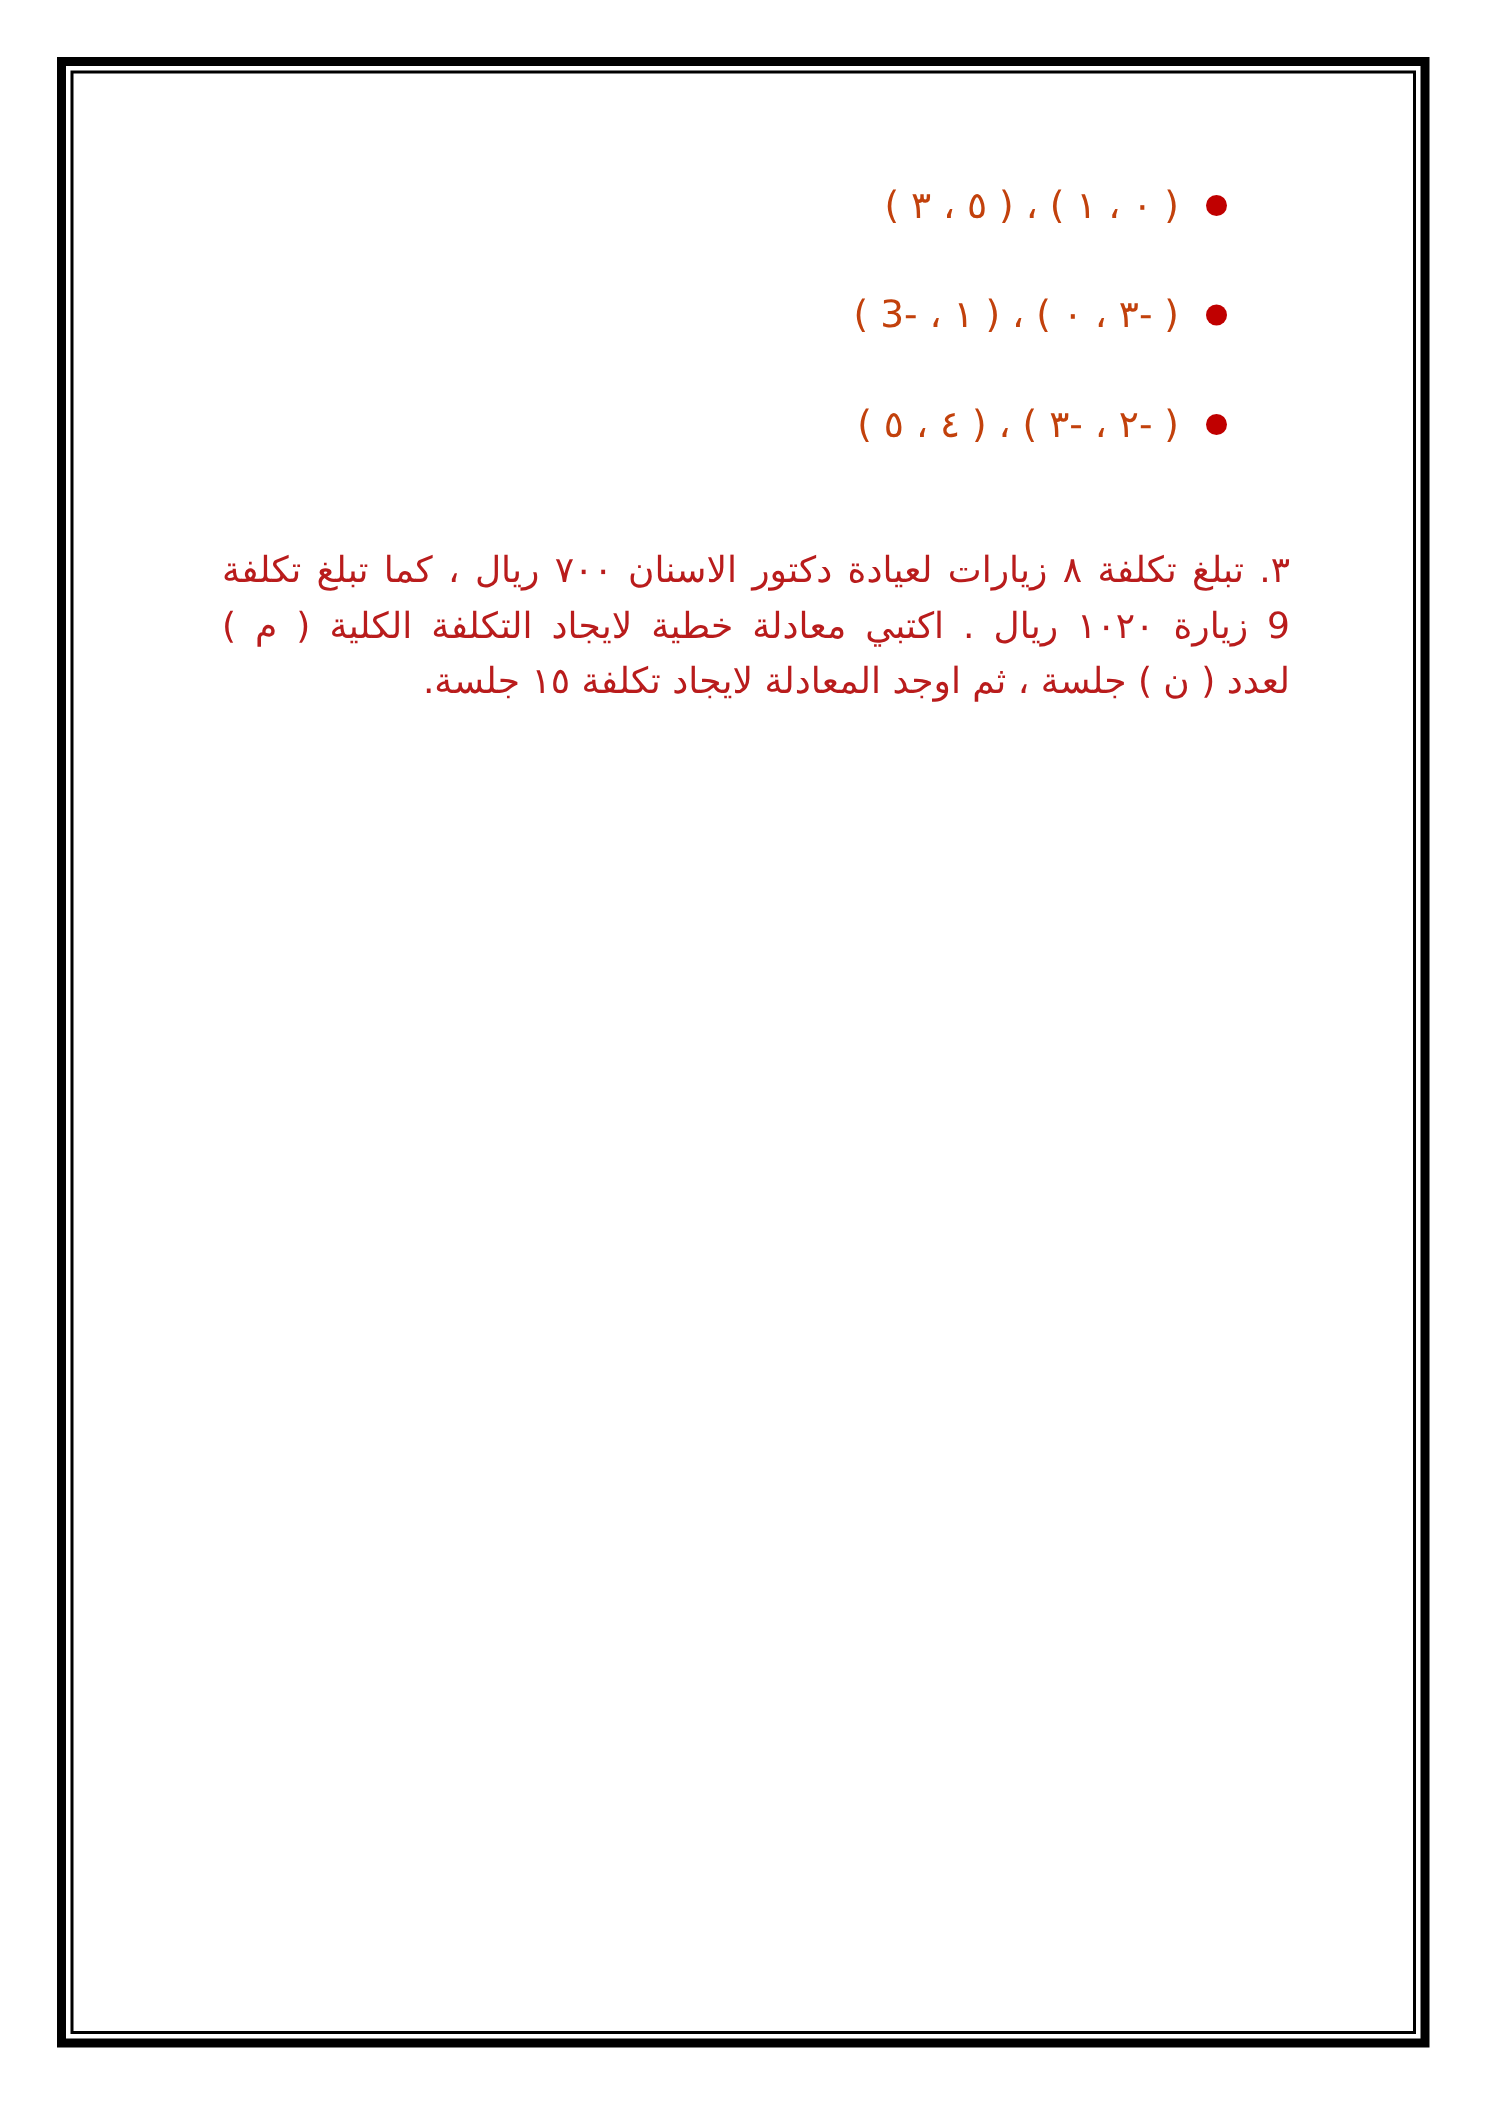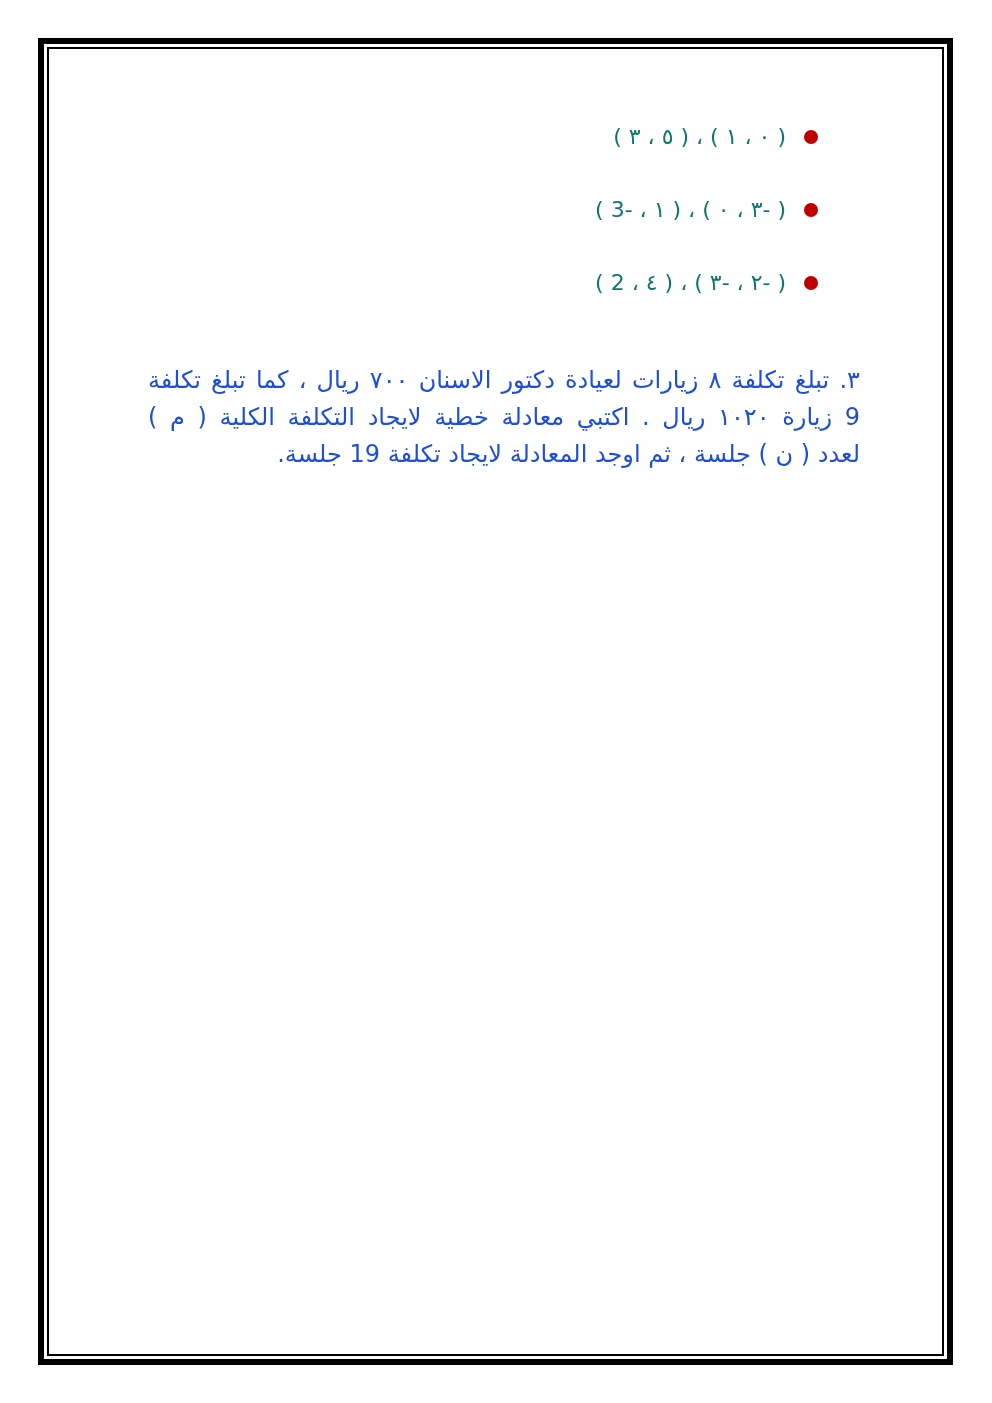--- a/index.html
+++ b/index.html
@@ -48,33 +48,33 @@
     flex: 0 0 auto;
     width: 14px;
     height: 14px;
     border-radius: 50%;
     background: #c00000;
   }
   .coord-text {
     direction: ltr;            
     unicode-bidi: bidi-override;
     white-space: pre;
-    color: #0f766e;
-    font-size: 22px;
+    color: #c2410c;
+    font-size: 25px;
     letter-spacing: 1.5px;
     line-height: 32px;
   }
   
   .problem {
     position: absolute;
     top: 362px;
     left: 148px;
     width: 712px;
     direction: rtl;
-    color: #1d4ed8;
+    color: #b91c1c;
     font-size: 24px;
     line-height: 37px;
   }
   .problem .line {
     white-space: normal;
   }
   .problem .line.justified {
     text-align: justify;
     text-align-last: justify;
   }
@@ -95,23 +95,23 @@
     <div class="coord-row">
       <span class="bullet-dot"></span>
       <span class="coord-text">( ٣ ، ٥ ) ، ( ١ ، ٠ )</span>
     </div>
     <div class="coord-row">
       <span class="bullet-dot"></span>
       <span class="coord-text">( 3- ، ١ ) ، ( ٠ ، ٣- )</span>
     </div>
     <div class="coord-row">
       <span class="bullet-dot"></span>
-      <span class="coord-text">( 2 ، ٤ ) ، ( ٣- ، ٢- )</span>
+      <span class="coord-text">( ٥ ، ٤ ) ، ( ٣- ، ٢- )</span>
     </div>
   </div>
 
   <div class="problem">
     <div class="line justified">٣.  تبلغ تكلفة ٨ زيارات لعيادة دكتور الاسنان ٧٠٠ ريال ، كما تبلغ تكلفة</div>
     <div class="line justified">9 زيارة ١٠٢٠ ريال .  اكتبي معادلة خطية لايجاد التكلفة الكلية ( م )</div>
-    <div class="line last">لعدد ( ن ) جلسة ، ثم اوجد المعادلة لايجاد تكلفة 19 جلسة.</div>
+    <div class="line last">لعدد ( ن ) جلسة ، ثم اوجد المعادلة لايجاد تكلفة ١٥ جلسة.</div>
   </div>
 
 </div>
 
 </body></html>

